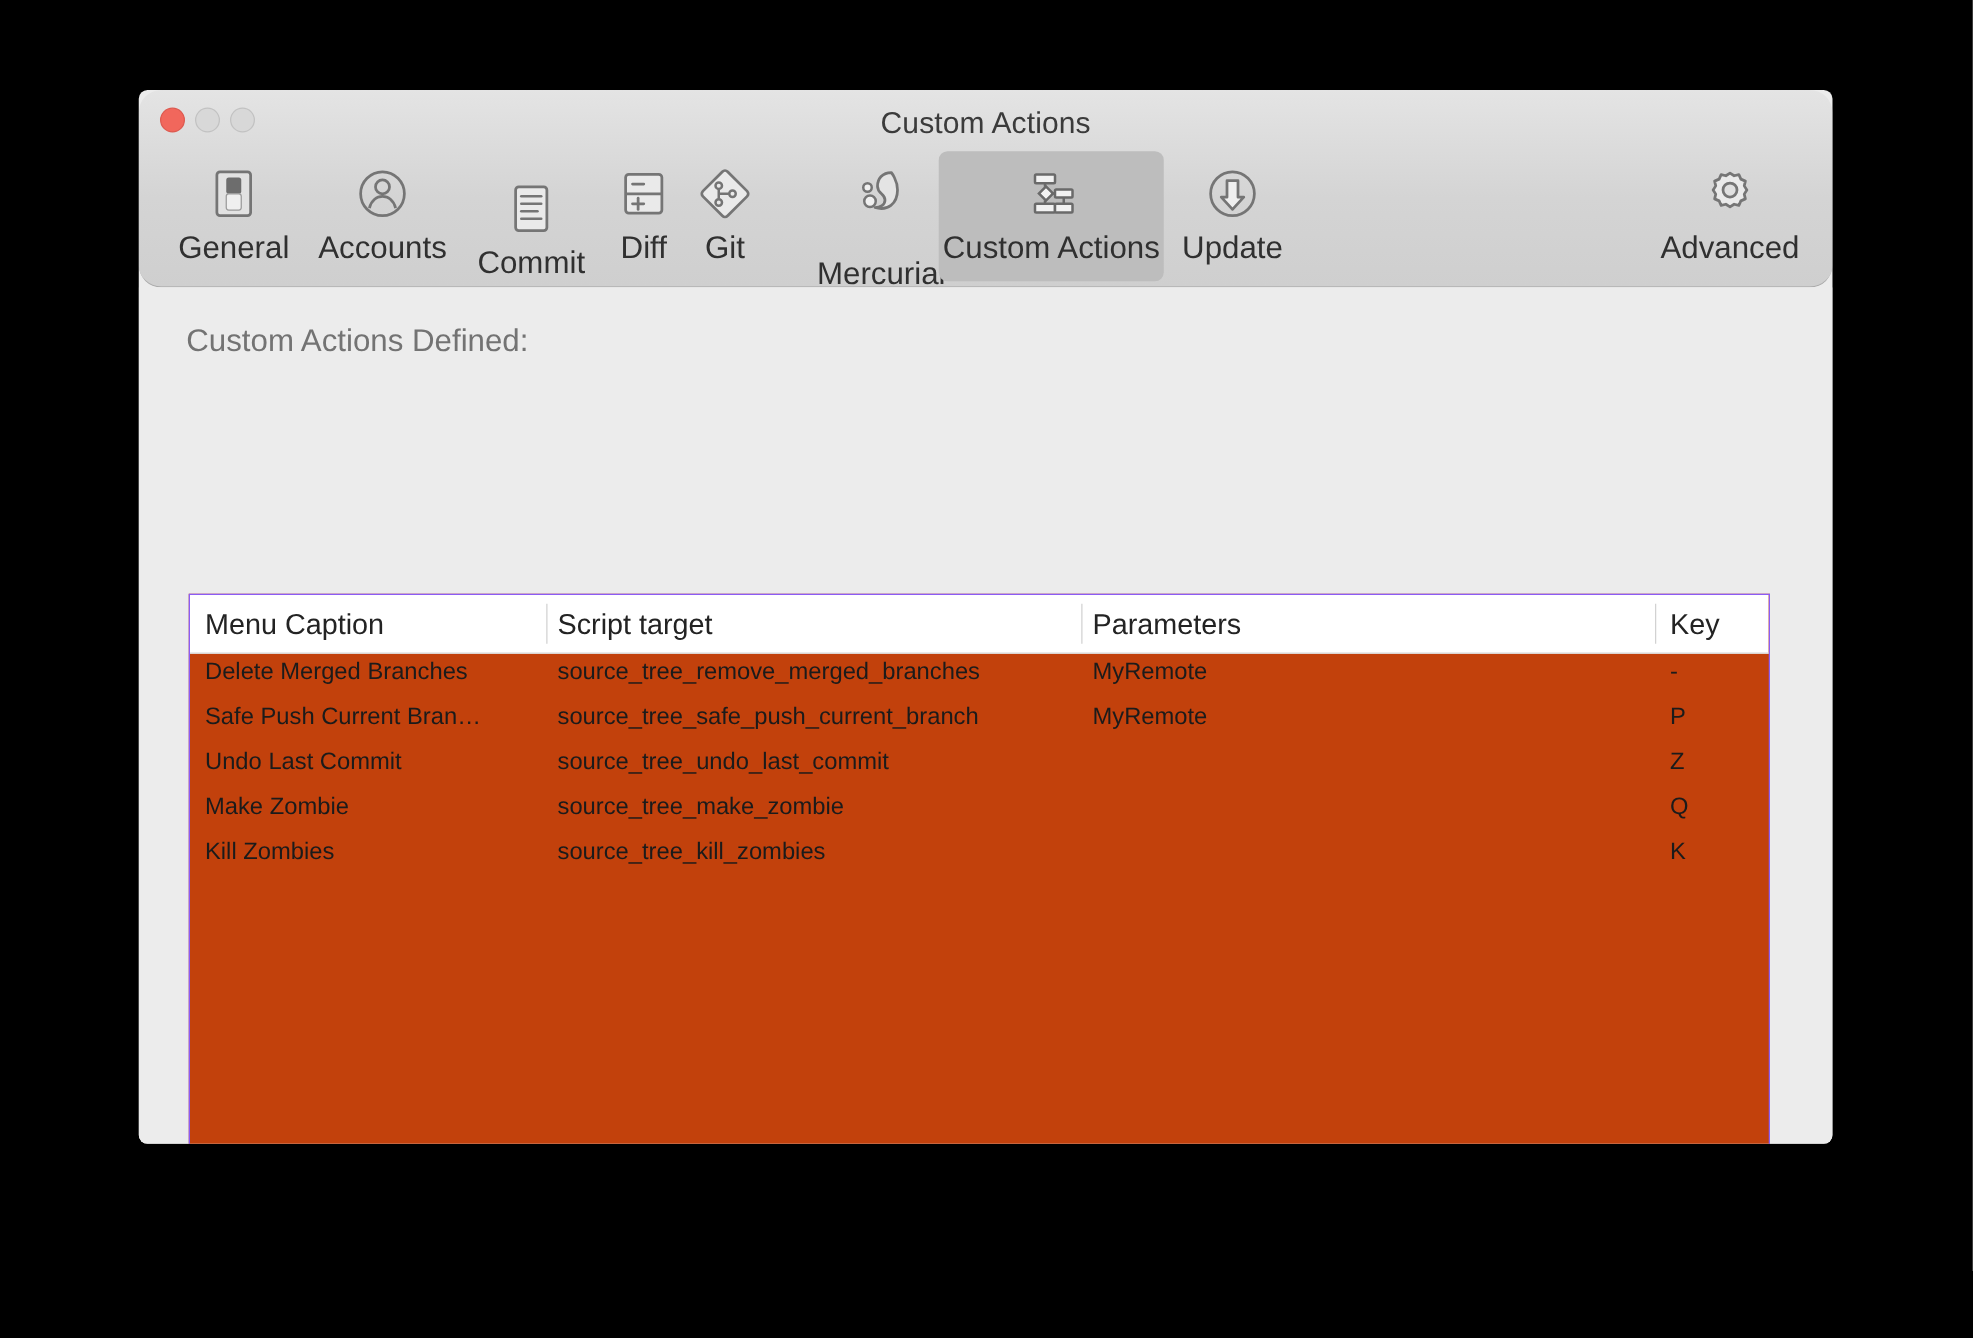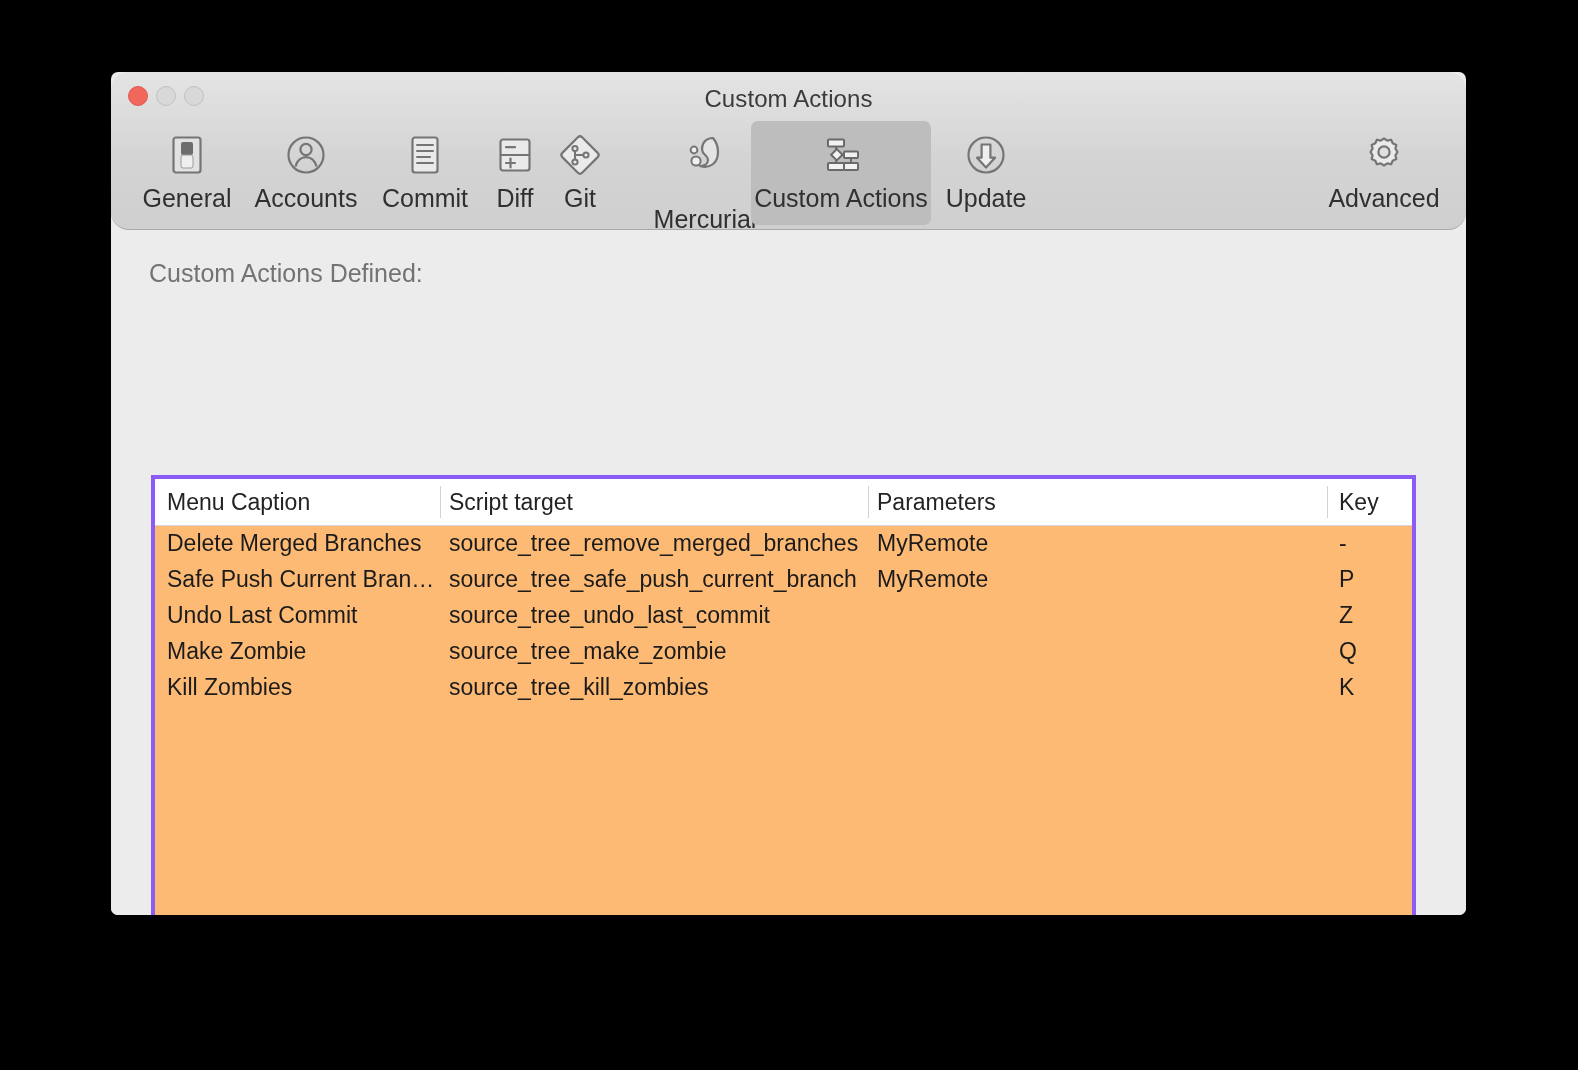--- a/index.html
+++ b/index.html
@@ -113,22 +113,22 @@
     font-size: 25px;
     color: #737373;
   }
 
   #table {
     position: absolute;
     left: 40px;
     top: 245px;
     width: 1265px;
     height: 487px;
-    background: #fdba74;
-    border: 4px solid #8b5cf6;
+    background: #c2410c;
+    border: 1px solid #8b5cf6;
     box-sizing: border-box;
     overflow: hidden;
   }
 
   #thead {
     position: relative;
     height: 46px;
     background: #ffffff;
     border-bottom: 1px solid #d6d6d6;
   }
@@ -149,21 +149,21 @@
 
   #tbody { position: relative; }
 
   .row {
     position: relative;
     height: 36px;
   }
   .cell {
     position: absolute;
     top: 4px;
-    font-size: 23px;
+    font-size: 19px;
     color: #1b1b1b;
     white-space: nowrap;
   }
   .c-caption { left: 12px; }
   .c-script  { left: 294px; }
   .c-params  { left: 722px; }
   .c-key     { left: 1184px; }
 </style>
 </head>
 <body>
@@ -197,21 +197,21 @@
         <span class="glyph">
           <svg width="46" height="46" viewBox="0 0 46 46">
             <circle cx="23" cy="23" r="17.5" fill="none" stroke="#757575" stroke-width="2.2"></circle>
             <circle cx="23" cy="17.5" r="5.6" fill="none" stroke="#757575" stroke-width="2.2"></circle>
             <path d="M12.5 34.5c1.6-6.3 6-9.4 10.5-9.4s8.9 3.1 10.5 9.4" fill="none" stroke="#757575" stroke-width="2.2"></path>
           </svg>
         </span>
         <span class="lbl">Accounts</span>
       </div>
 
-      <div class="tab" style="left:248px;width:112px;">
+      <div class="tab" style="left:248px;width:112px;justify-content:flex-end;">
         <span class="glyph">
           <svg width="44" height="46" viewBox="0 0 44 46">
             <rect x="9.5" y="5.5" width="25" height="35" rx="2.5" fill="#eaeaea" stroke="#757575" stroke-width="2.2"></rect>
             <g stroke="#757575" stroke-width="2" stroke-linecap="round">
               <line x1="14" y1="13" x2="30" y2="13"></line>
               <line x1="14" y1="19" x2="30" y2="19"></line>
               <line x1="14" y1="25" x2="27" y2="25"></line>
               <line x1="14" y1="31" x2="30" y2="31"></line>
             </g>
           </svg>

